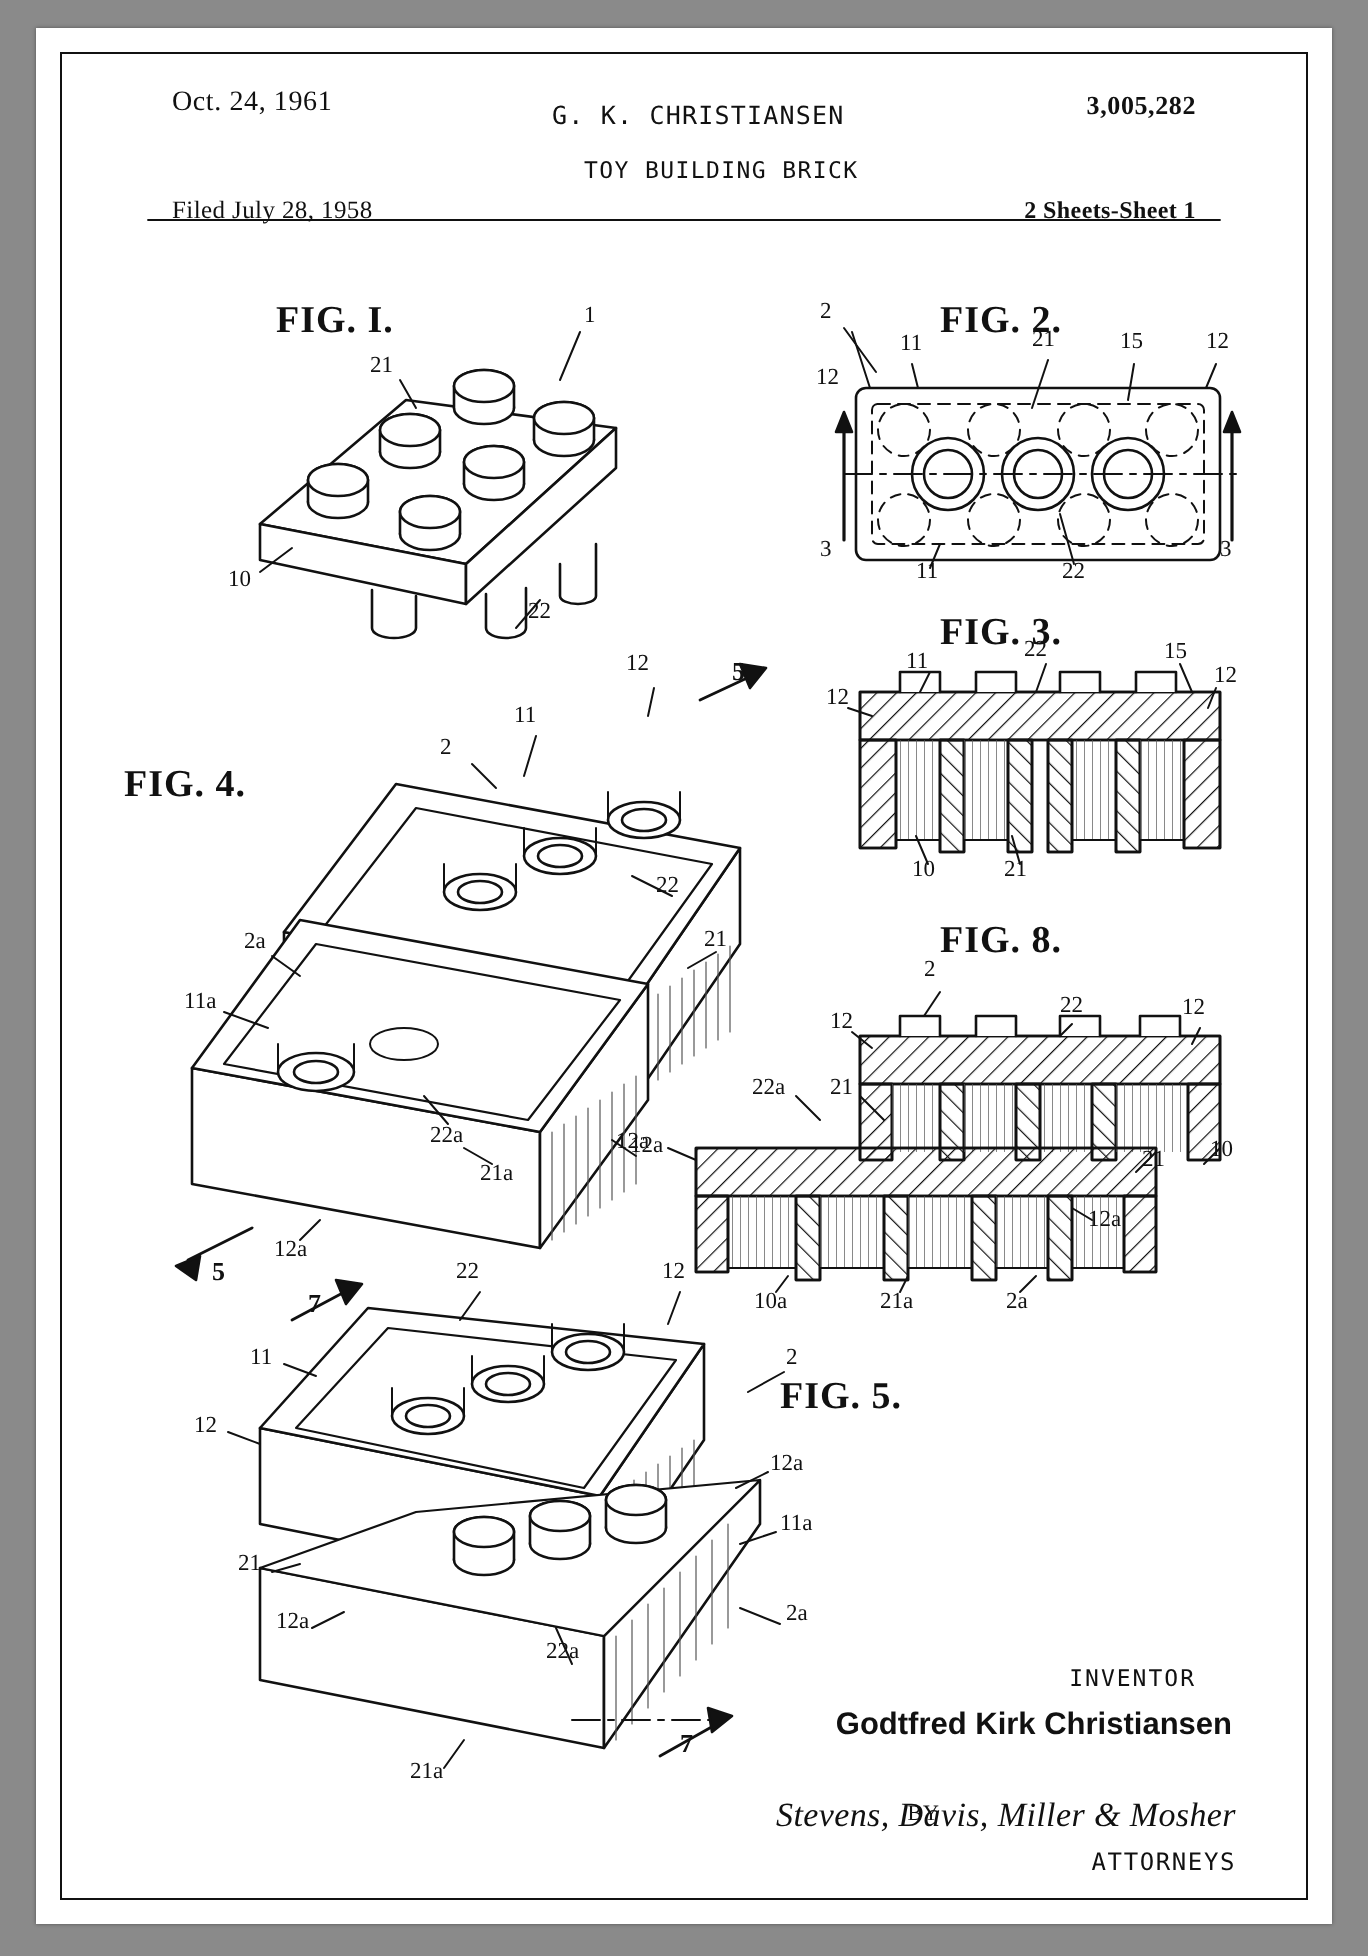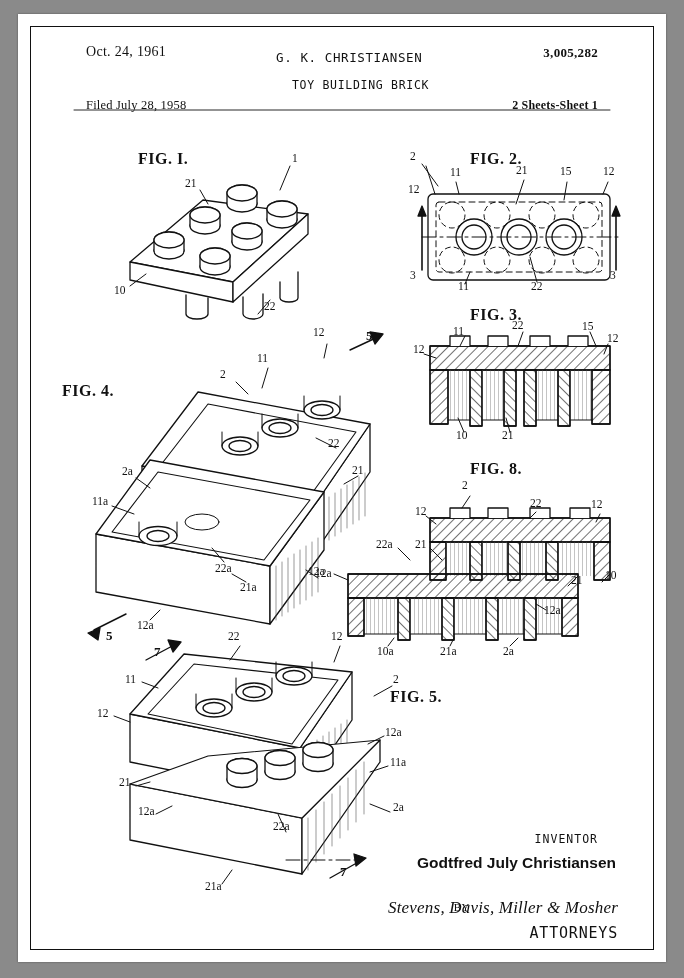--- a/index.html
+++ b/index.html
@@ -72,21 +72,21 @@
     right: 68px; top: 84px;
     font-family: "Liberation Serif", serif;
     font-weight: bold;
     font-size: 12px;
     letter-spacing: 0.2px;
   }
   
   .figcap {
     font-family: "Liberation Serif", serif;
     font-weight: bold;
-    font-size: 16px;
+    font-size: 19px;
     letter-spacing: 0.5px;
   }
   
   .ref {
     font-family: "Liberation Serif", serif;
     font-size: 11.5px;
     color: #111;
   }
   
   .sig-inventor-label {
@@ -111,21 +111,21 @@
     right: 48px; top: 884px;
     font-family: Liberation Serif, serif;
     font-style: italic;
     font-size: 17px;
     letter-spacing: 0.2px;
     text-align: center;
   }
   .sig-attorneys {
     right: 48px; top: 910px;
     font-family: "DejaVu Sans Mono", monospace;
-    font-size: 15px;
+    font-size: 12px;
     letter-spacing: 0.8px;
   }
   svg.art {
     position: absolute;
     left: 0; top: 0;
     width: 648px;
     height: 948px;
     pointer-events: none;
   }
 </style>
@@ -574,17 +574,17 @@
   <div class="txt ref" style="left:79px;  top:693px;">12</div>
   <div class="txt ref" style="left:367px; top:712px;">12a</div>
   <div class="txt ref" style="left:372px; top:742px;">11a</div>
   <div class="txt ref" style="left:101px; top:762px;">21</div>
   <div class="txt ref" style="left:120px; top:791px;">12a</div>
   <div class="txt ref" style="left:375px; top:787px;">2a</div>
   <div class="txt ref" style="left:255px; top:806px;">22a</div>
   <div class="txt ref" style="left:187px; top:866px;">21a</div>
 
   <div class="txt sig-inventor-label">INVENTOR</div>
-  <div class="txt sig-inventor-name">Godtfred July Christiansen</div>
+  <div class="txt sig-inventor-name">Godtfred Kirk Christiansen</div>
   <div class="txt sig-by">BY</div>
   <div class="txt sig-firm">Stevens, Davis, Miller &amp; Mosher</div>
   <div class="txt sig-attorneys">ATTORNEYS</div>
 </div>
 
 </body></html>

